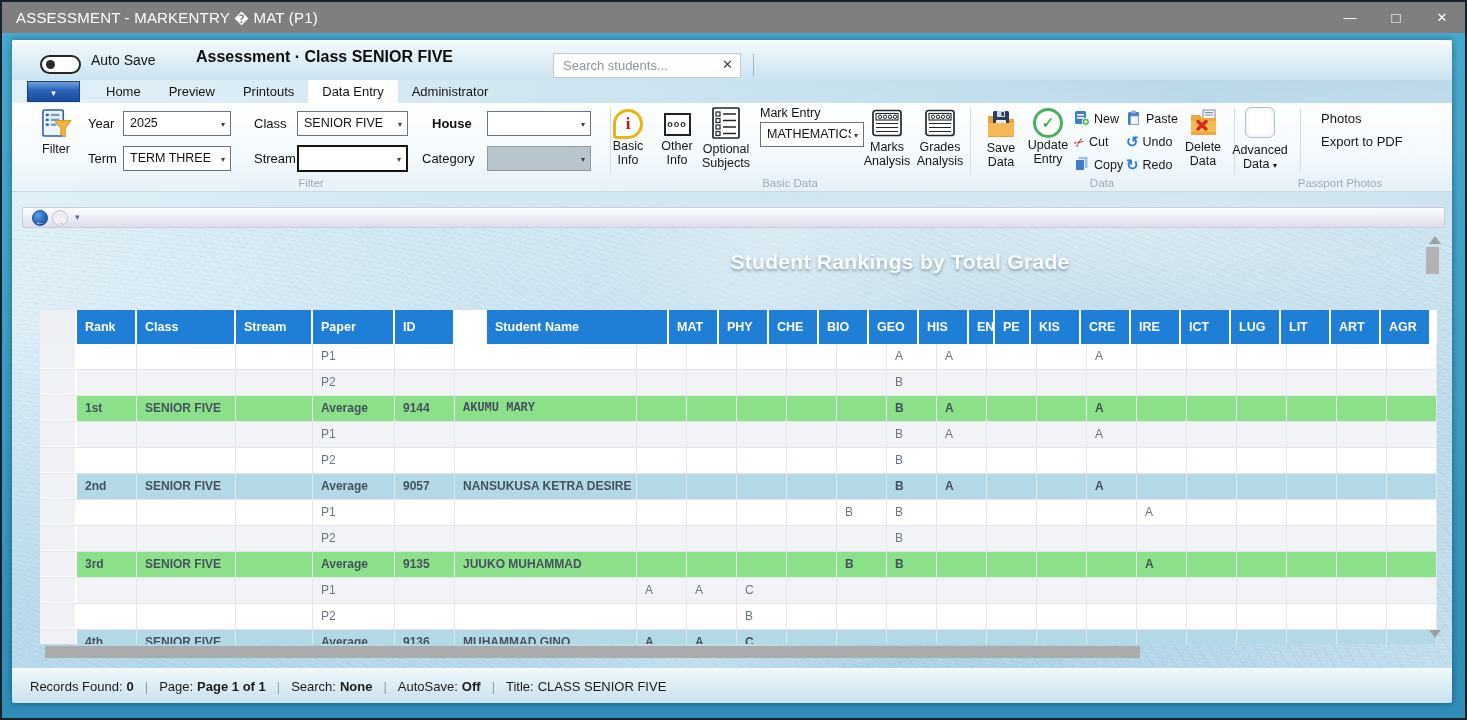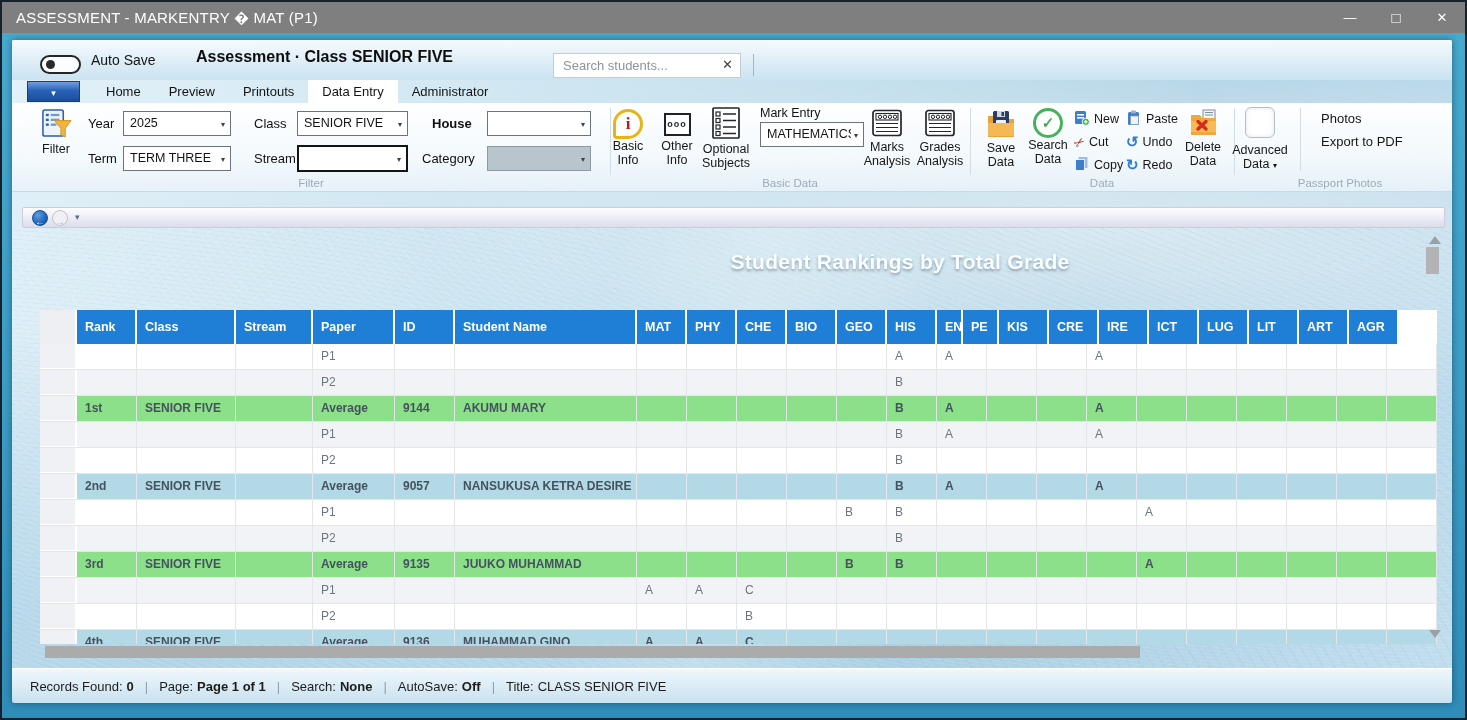--- a/index.html
+++ b/index.html
@@ -288,21 +288,21 @@
                 <rect x="10" y="2" width="8" height="6" fill="#cfd9e6"></rect>
                 <rect x="14.5" y="3" width="2.5" height="4" fill="#2c3e5f"></rect>
                 <rect x="9" y="11" width="10" height="8" rx="1" fill="#eef2f7"></rect>
                 <path d="M1 14h26v13H1z" fill="#f6b855"></path>
               </svg>
           </span>
           <div class="blabel">Save Data</div>
         </div>
         <div class="bigbtn" style="left:1008px; top:5px; width:56px;">
           <div class="update-circle" style="margin:0 auto;"><span>✓</span></div>
-          <div class="blabel">Search Data</div>
+          <div class="blabel">Update Entry</div>
         </div>
 
         <div class="sbtn" style="left:1062px; top:7px;">
           <span><svg width="16" height="16" viewBox="0 0 16 16">
                 <rect x="1" y="1" width="11" height="13" rx="1.5" fill="#3f7ecb"></rect>
                 <rect x="3" y="4" width="7" height="1.6" fill="#fff"></rect>
                 <rect x="3" y="7" width="7" height="1.6" fill="#fff"></rect>
                 <circle cx="11.8" cy="11.8" r="3.6" fill="#3fae4e" stroke="#fff" stroke-width="0.9"></circle>
                 <path d="M11.8 10v3.6 M10 11.8h3.6" stroke="#fff" stroke-width="1.3"></path>
               </svg></span>
@@ -371,21 +371,21 @@
       <div class="heading">Student Rankings by Total Grade</div>
 
       <div class="grid">
         <div class="ghead">
             <div class="rh-head"></div>
             <div class="col-head" style="width: 60px;">Rank</div>
             <div class="col-head" style="width: 99px;">Class</div>
             <div class="col-head" style="width: 77px;">Stream</div>
             <div class="col-head" style="width: 82px;">Paper</div>
             <div class="col-head" style="width: 60px;">ID</div>
-            <div class="col-head" style="width: 182px;">Student Name</div>
+            <div class="col-head" style="width: 182px; margin-left: 32px;">Student Name</div>
             <div class="col-head" style="width: 50px;">MAT</div>
             <div class="col-head" style="width: 50px;">PHY</div>
             <div class="col-head" style="width: 50px;">CHE</div>
             <div class="col-head" style="width: 50px;">BIO</div>
             <div class="col-head" style="width: 50px;">GEO</div>
             <div class="col-head" style="width: 50px;">HIS</div>
             <div class="col-head" style="width: 26px;">ENT</div>
             <div class="col-head" style="width: 36px;">PE</div>
             <div class="col-head" style="width: 50px;">KIS</div>
             <div class="col-head" style="width: 50px;">CRE</div>
@@ -447,21 +447,21 @@
               <div class="gcell" style="width: 50px;"></div>
               <div class="gcell" style="width: 50px;"></div>
             </div>
             <div class="grow avg-green">
               <div class="rh-cell"></div>
               <div class="gcell" style="width: 60px;">1st</div>
               <div class="gcell" style="width: 99px;">SENIOR FIVE</div>
               <div class="gcell" style="width: 77px;"></div>
               <div class="gcell" style="width: 82px;">Average</div>
               <div class="gcell" style="width: 60px;">9144</div>
-              <div class="gcell" style="width: 182px;">AKUMU MARY</div>
+              <div class="gcell" style="width: 182px; font-family: Liberation Mono, monospace;">AKUMU MARY</div>
               <div class="gcell" style="width: 50px;"></div>
               <div class="gcell" style="width: 50px;"></div>
               <div class="gcell" style="width: 50px;"></div>
               <div class="gcell" style="width: 50px;"></div>
               <div class="gcell" style="width: 50px;"></div>
               <div class="gcell" style="width: 50px;">B</div>
               <div class="gcell" style="width: 50px;">A</div>
               <div class="gcell" style="width: 50px;"></div>
               <div class="gcell" style="width: 50px;"></div>
               <div class="gcell" style="width: 50px;">A</div>

